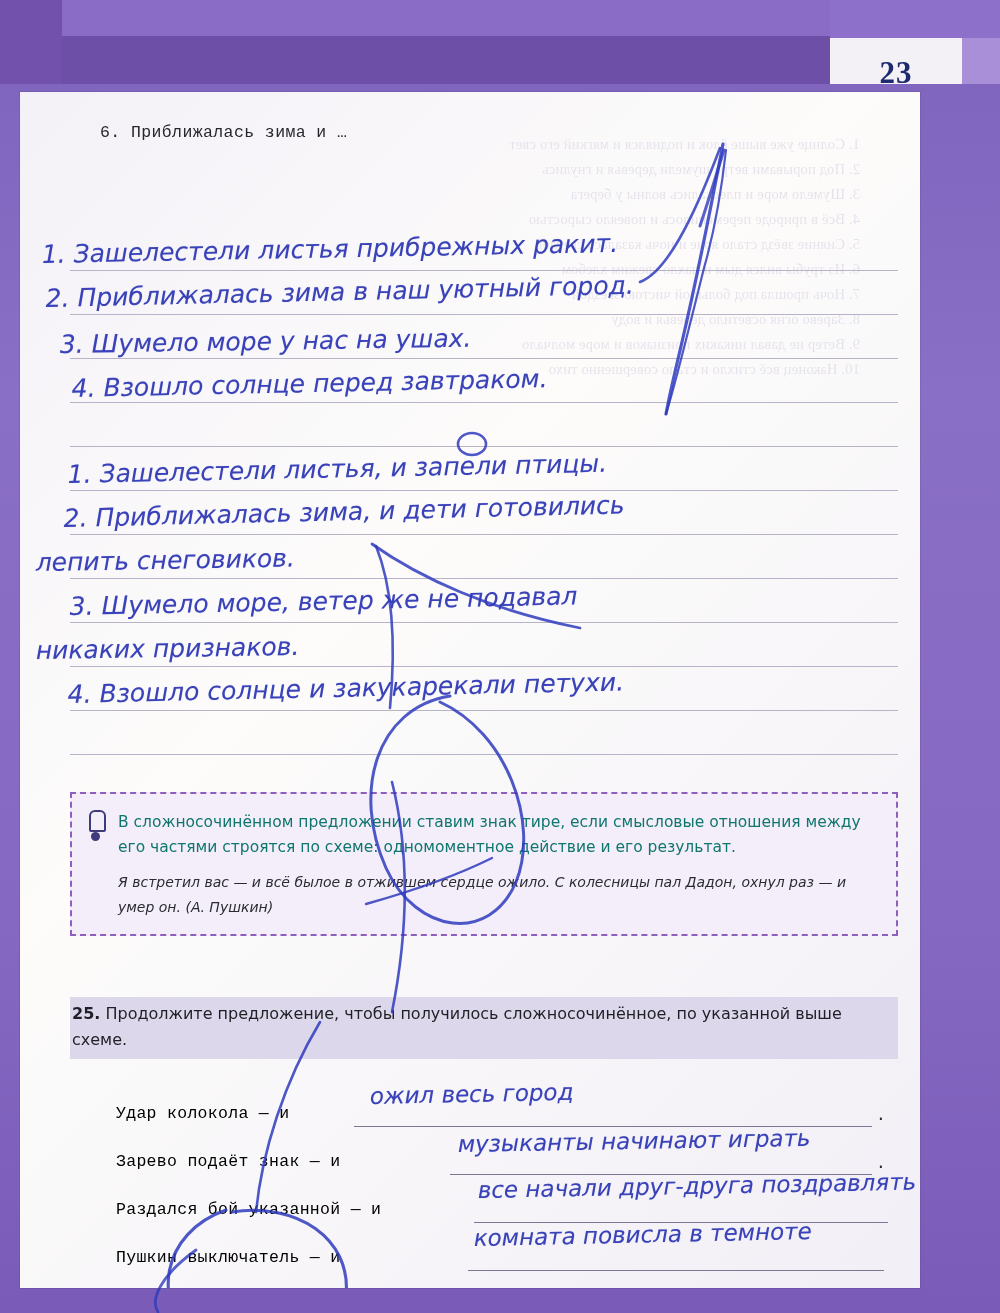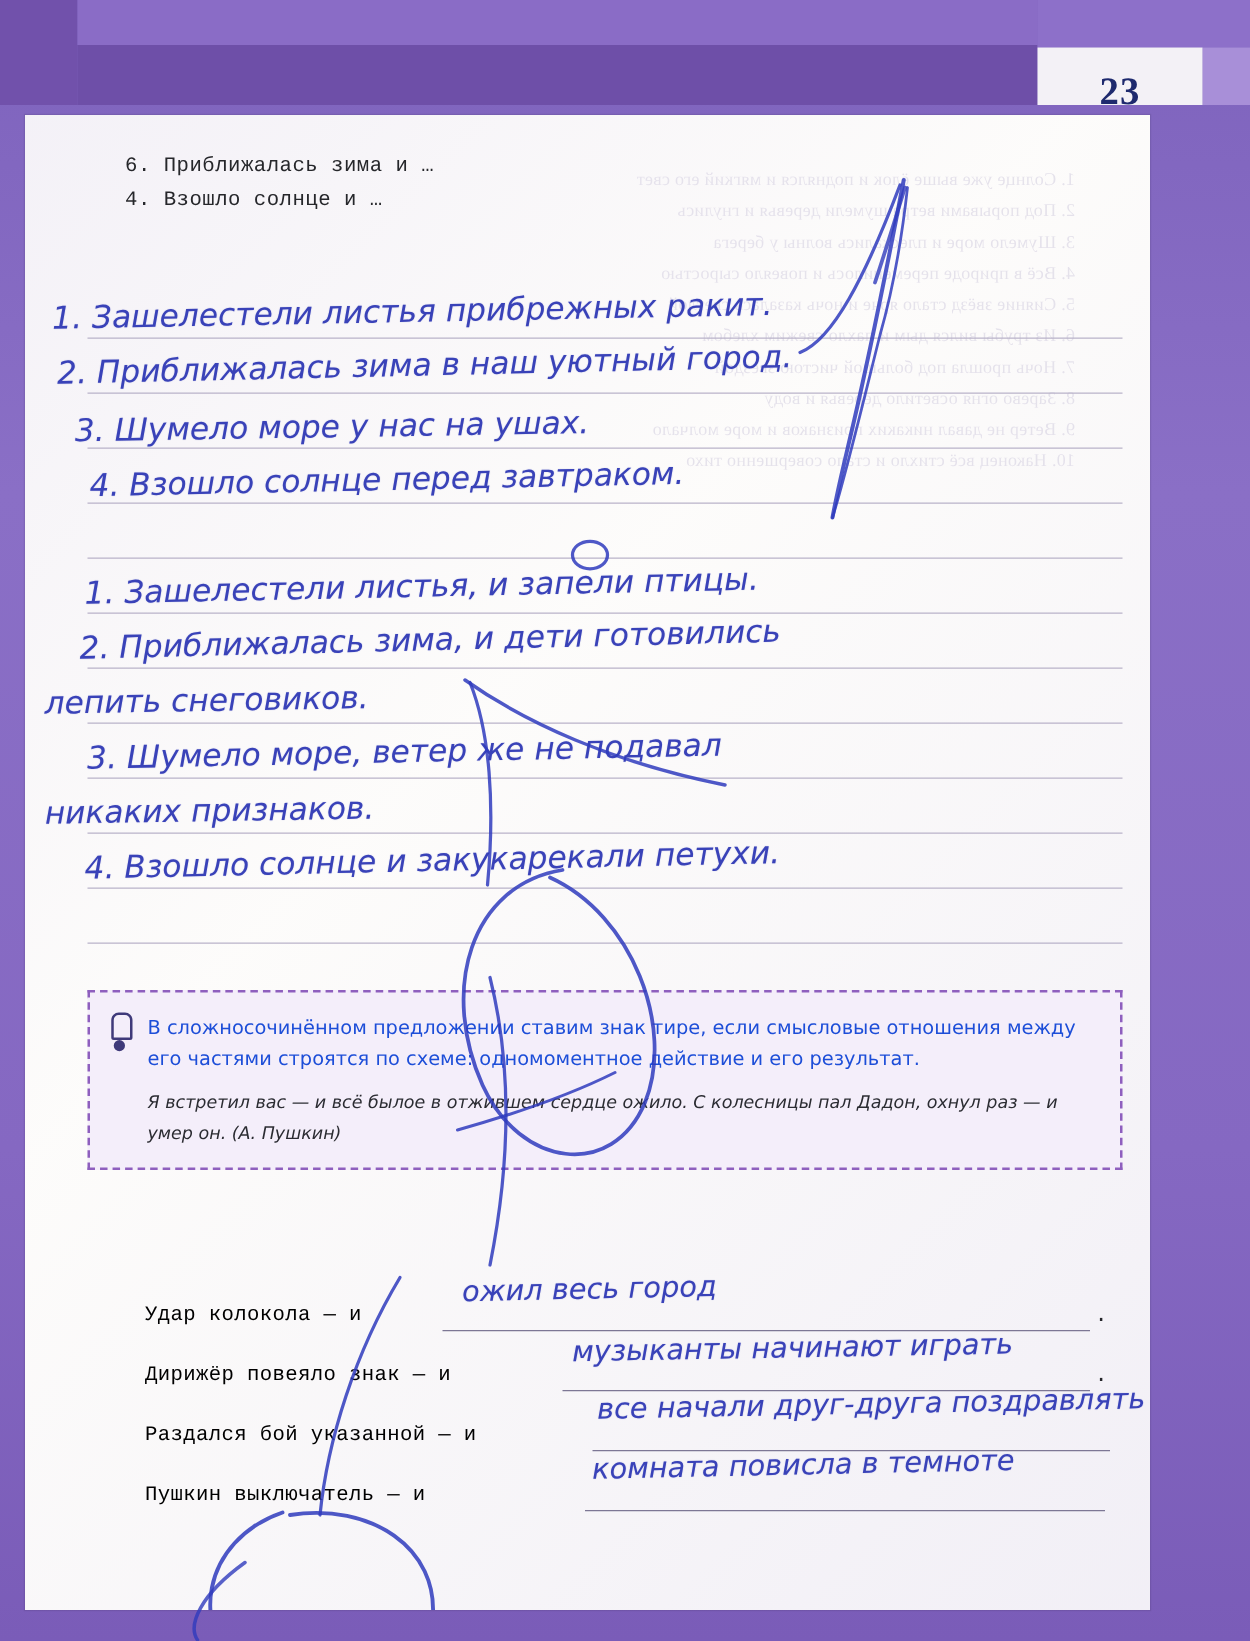--- a/index.html
+++ b/index.html
@@ -190,21 +190,21 @@
     position: absolute;
     left: 5px; top: 22px;
     width: 9px; height: 9px;
     border-radius: 50%;
     background: #3f3a7a;
   }
   .note-text {
     font-family: "DejaVu Sans", sans-serif;
     font-size: 15.5px;
     line-height: 25px;
-    color: #1d4ed8;
+    color: #0f766e;
   }
   .note-example {
     font-family: "DejaVu Sans", sans-serif;
     font-style: italic;
     font-size: 14px;
     line-height: 25px;
     color: #2b2c32;
     margin-top: 10px;
   }
 
@@ -289,21 +289,20 @@
 7. Ночь прошла под большой чистою звездой
 8. Зарево огня осветило деревья и воду
 9. Ветер не давал никаких признаков и море молчало
 10. Наконец всё стихло и стало совершенно тихо</div>
   <div class="sheet-tint"></div>
 
   <div class="content">
 
     <div class="printed-list">
       <div>6. Приближалась зима и …</div>
-      <div>4. Взошло солнце и …</div>
     </div>
 
     <div class="rules">
       <div class="rule" style="top:26px"></div>
       <div class="rule" style="top:70px"></div>
       <div class="rule" style="top:114px"></div>
       <div class="rule" style="top:158px"></div>
       <div class="rule" style="top:202px"></div>
       <div class="rule" style="top:246px"></div>
       <div class="rule" style="top:290px"></div>
@@ -330,32 +329,36 @@
     <div class="note-box">
       <div class="note-icon">
         <span class="bell"></span>
         <span class="dot"></span>
       </div>
       <div class="note-text">В сложносочинённом предложении ставим знак тире, если смысловые отношения между его частями строятся по схеме: одномоментное действие и его результат.</div>
       <div class="note-example">Я встретил вас — и всё былое в отжившем сердце ожило. С колесницы пал Дадон, охнул раз — и умер он. (А. Пушкин)</div>
     </div>
 
     <div class="ex25">
+      <div class="ex25-head">
+        <b>25.</b>
+        <span>Продолжите предложение, чтобы получилось сложносочинённое, по указанной выше схеме.</span>
+      </div>
 
       <div class="task-lines">
 
         <div class="task-row">
           <span class="task-label">Удар колокола — и</span>
           <span class="task-underline" style="left:284px; right:26px;"></span>
           <span class="task-period" style="right:12px;">.</span>
           <span class="hand sm" style="left:300px; top:-4px; transform: rotate(-1.2deg);">ожил весь город</span>
         </div>
 
         <div class="task-row">
-          <span class="task-label">Дирижёр повеяло знак — и</span>
+          <span class="task-label">Зарево подаёт знак — и</span>
           <span class="task-underline" style="left:380px; right:26px;"></span>
           <span class="task-period" style="right:12px;">.</span>
           <span class="hand sm" style="left:388px; top:-4px; transform: rotate(-1deg);">музыканты начинают играть</span>
         </div>
 
         <div class="task-row">
           <span class="task-label">Раздался бой указанной — и</span>
           <span class="task-underline" style="left:404px; right:10px;"></span>
           <span class="hand sm" style="left:408px; top:-6px; transform: rotate(-1.1deg);">все начали друг-друга поздравлять</span>
         </div>

